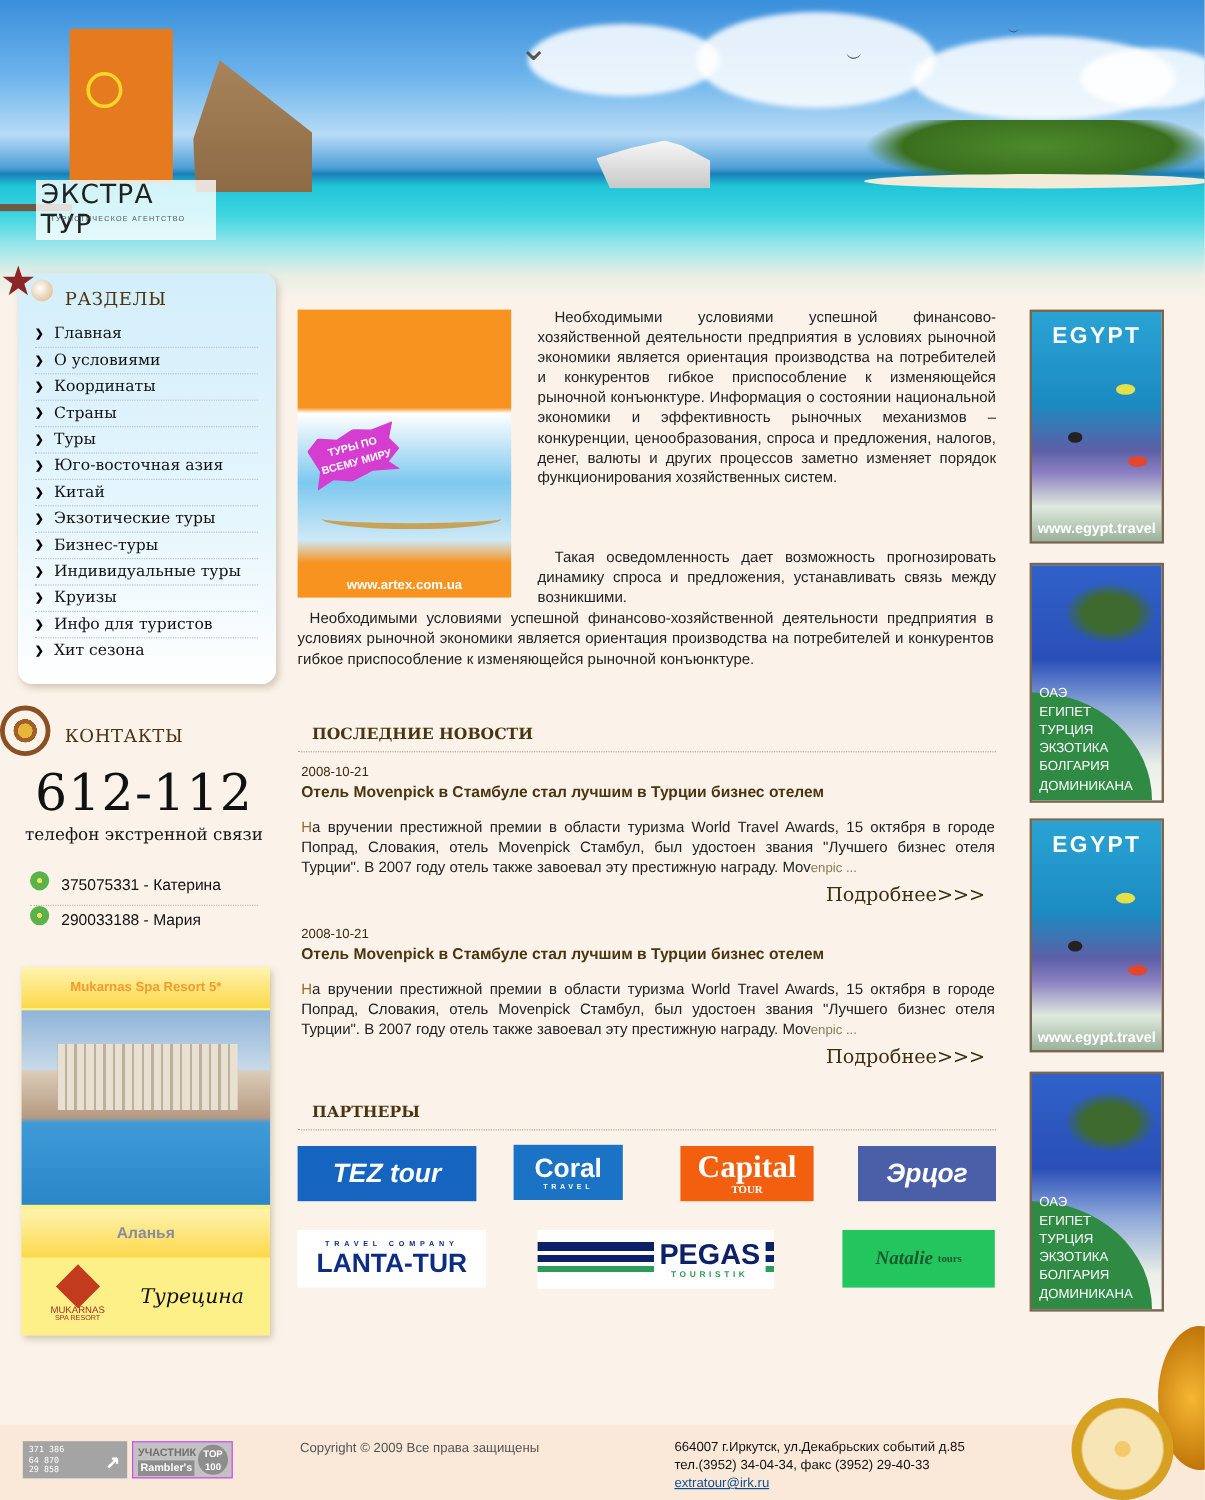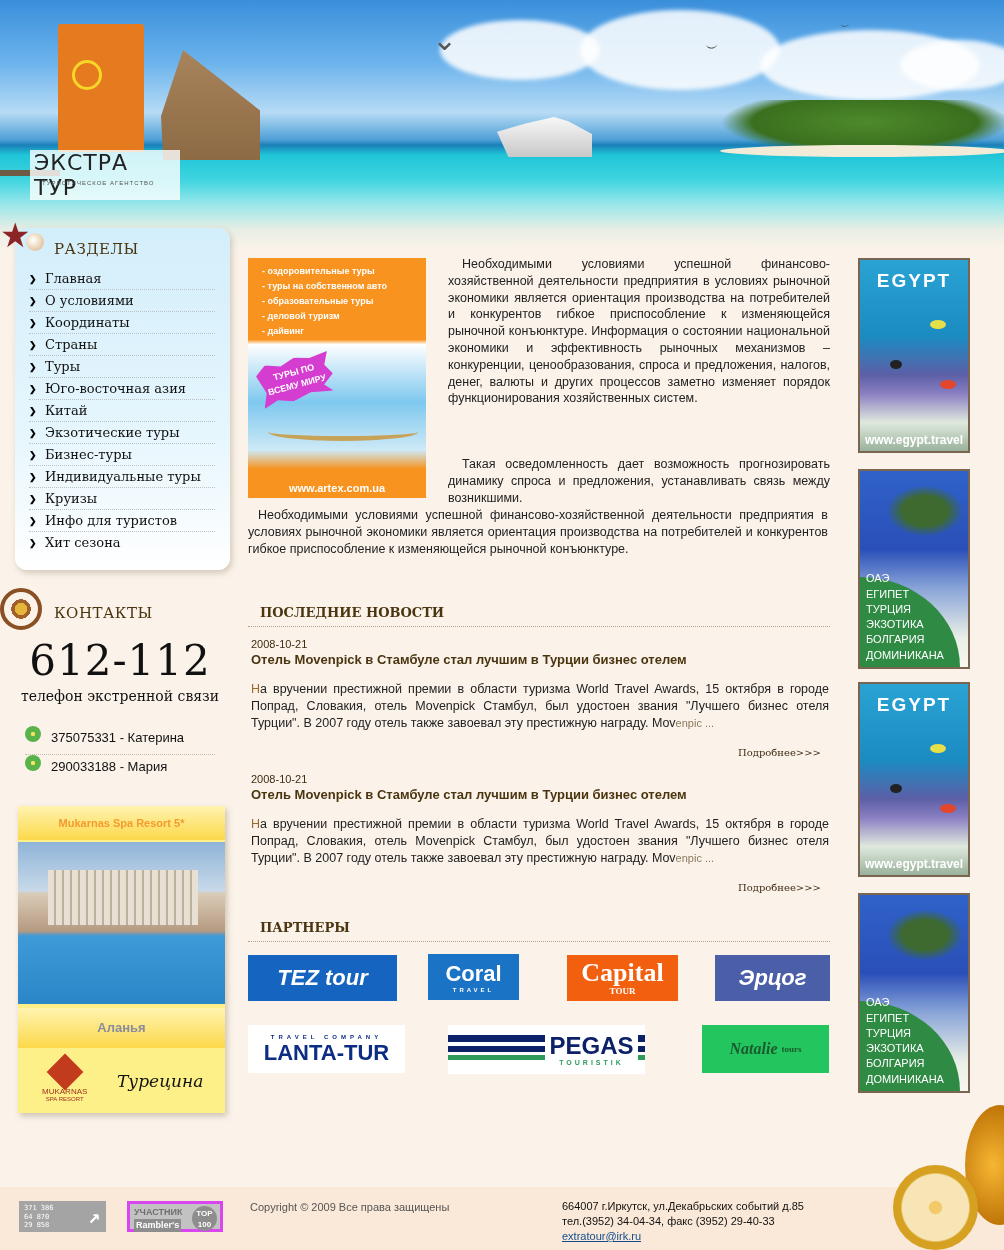--- a/index.html
+++ b/index.html
@@ -158,21 +158,21 @@
     position: absolute; left: 248px; width: 582px; padding-left: 12px;
     font-family: "DejaVu Serif", serif; font-size: 13px; font-weight: bold; color: #4a3510;
     border-bottom: 1px dotted #b3a690; padding-bottom: 6px;
   }
   .news-item { position: absolute; left: 251px; width: 578px; }
   .news-date { font-size: 11px; color: #3d2c10; line-height: 14px; }
   .news-title { font-size: 13px; font-weight: bold; color: #4a3510; line-height: 18px; margin-bottom: 12px; cursor: pointer; }
   .news-body { font-size: 12.5px; line-height: 16.8px; text-align: justify; color: #222; }
   .news-body .first { color: #9a6a2a; }
   .news-body .fade { color: #8a7a5a; font-size: 11px; }
-  .news-more { text-align: right; font-family: "DejaVu Serif", serif; font-size: 10px; color: #3d2c10; margin-top: 16px; padding-right: 8px; cursor: pointer; }
+  .news-more { text-align: right; font-family: "DejaVu Serif", serif; font-size: 16px; color: #3d2c10; margin-top: 4px; padding-right: 8px; cursor: pointer; }
 
   .partner {
     position: absolute; display: flex; align-items: center; justify-content: center;
     font-weight: bold; cursor: pointer;
   }
 
   
   .banner {
     position: absolute; left: 858px; width: 112px; border: 2px solid #7a6550; overflow: hidden; cursor: pointer;
   }
@@ -197,22 +197,22 @@
   .footer {
     position: absolute; left: 0; top: 1187px; width: 1004px; height: 63px;
     background: #fae9d8;
   }
   .counter1 {
     position: absolute; left: 19px; top: 1201px; width: 87px; height: 31px; background: #a4a4a4;
     font-family: "DejaVu Sans Mono", monospace; font-size: 7px; color: #fff; line-height: 8.5px; padding: 3px 5px;
   }
   .counter1 .arrow { position: absolute; right: 6px; top: 3px; font-size: 20px; line-height: 24px; font-weight: bold; }
   .counter2 {
-    position: absolute; left: 110px; top: 1201px; width: 96px; height: 31px; background: #c2c2c2;
-    border: 3px solid #d946ef; font-size: 9px; font-weight: bold; color: #fff; padding: 2px 4px; line-height: 13px; margin-left: 17px;
+    position: absolute; left: 110px; top: 1201px; width: 84px; height: 31px; background: #c2c2c2;
+    border: 1px solid #d946ef; font-size: 9px; font-weight: bold; color: #fff; padding: 2px 4px; line-height: 13px;
   }
   .counter2 .lbl2 { background: #8d8d8d; padding: 0 2px; display: inline-block; text-align: center; }
   .counter2 .top { position: absolute; right: 3px; top: 2px; width: 25px; height: 25px; border-radius: 50%; background: #8d8d8d; font-size: 8px; text-align: center; line-height: 11px; padding-top: 2px; }
   .copyright { position: absolute; left: 250px; top: 1201px; font-size: 11px; color: #555; }
   .address { position: absolute; left: 562px; top: 1199px; font-size: 11px; line-height: 15px; color: #111; }
   .address a { color: #124e8f; text-decoration: underline; }
   .compass {
     position: absolute; left: 893px; top: 1165px; width: 85px; height: 85px; border-radius: 50%;
     background: radial-gradient(circle, #f3c96a 0 10%, #f8e5b5 12% 55%, #d6a021 58% 70%, #b07a14 72%);
   }
@@ -329,27 +329,20 @@
     <div class="mukarnas">
       <div class="mukarnas-star"></div>
       <div>MUKARNAS</div>
       <div style="font-size:6px;">SPA RESORT</div>
     </div>
     <div class="turkey-logo">Турецина</div>
   </div>
 </div>
 
 <div class="ad-artex">
-  <ul>
-    <li>- оздоровительные туры</li>
-    <li>- туры на собственном авто</li>
-    <li>- образовательные туры</li>
-    <li>- деловой туризм</li>
-    <li>- дайвинг</li>
-  </ul>
   <div class="burst">ТУРЫ ПО ВСЕМУ МИРУ</div>
   <div class="hammock"></div>
   <div class="url">www.artex.com.ua</div>
 </div>
 
 <p class="intro-p1">Необходимыми условиями успешной финансово-хозяйственной деятельности предприятия в условиях рыночной экономики является ориентация производства на потребителей и конкурентов гибкое приспособление к изменяющейся рыночной конъюнктуре. Информация о состоянии национальной экономики и эффективность рыночных механизмов – конкуренции, ценообразования, спроса и предложения, налогов, денег, валюты и других процессов заметно изменяет порядок функционирования хозяйственных систем.</p>
 <p class="intro-p2">Такая осведомленность дает возможность прогнозировать динамику спроса и предложения, устанавливать связь между возникшими.</p>
 <p class="intro-p3">Необходимыми условиями успешной финансово-хозяйственной деятельности предприятия в условиях рыночной экономики является ориентация производства на потребителей и конкурентов гибкое приспособление к изменяющейся рыночной конъюнктуре.</p>
 
 <div class="section-head" style="top:605px;">ПОСЛЕДНИЕ НОВОСТИ</div>

